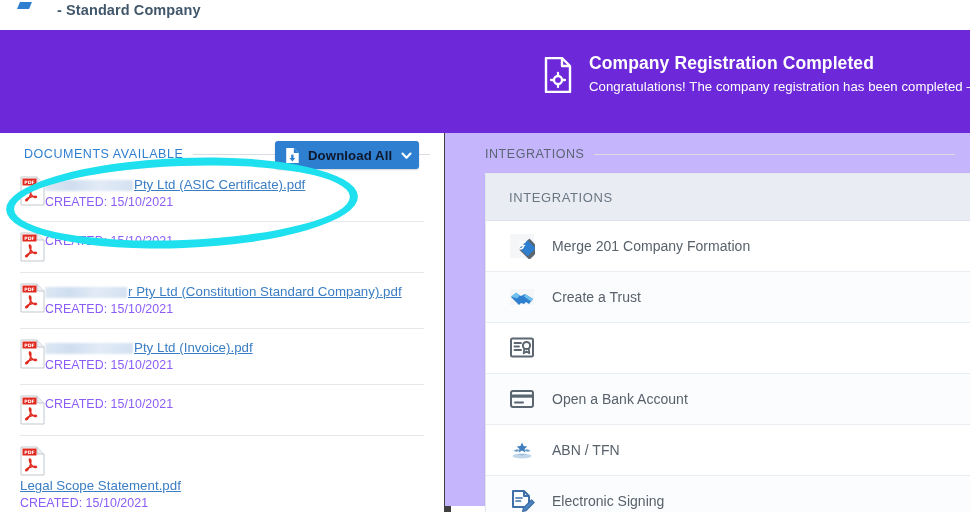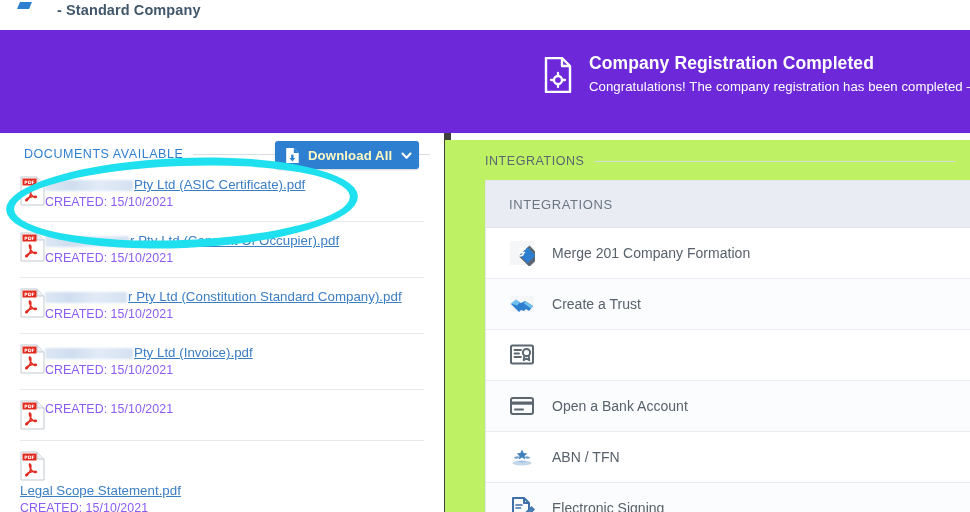--- a/index.html
+++ b/index.html
@@ -72,21 +72,21 @@
 
   .dl-btn{
     position:absolute;left:275px;top:141px;width:144px;height:28px;
     background:#2f7fd0;border:none;border-radius:3px;
     display:flex;align-items:center;gap:8px;padding:0 10px;
     box-sizing:border-box;cursor:pointer;z-index:6;
     box-shadow:0 1px 2px rgba(0,0,0,.18);
   }
   .dl-btn .dl-icon{width:15px;height:17px;flex:0 0 auto;}
   .dl-btn .dl-label{
-    color:#fef9c3;font-size:13.2px;font-weight:bold;
+    color:#0f172a;font-size:13.2px;font-weight:bold;
     letter-spacing:.1px;white-space:nowrap;
   }
   .dl-btn .dl-caret{width:13px;height:13px;margin-left:auto;flex:0 0 auto;}
 
   .doc-list{
     position:absolute;left:20px;top:33px;width:404px;
   }
   .doc-row{
     display:flex;align-items:flex-start;
     padding:9px 0 10px 0;
@@ -106,22 +106,22 @@
     background:linear-gradient(95deg,#dde7f3 0%,#cfdef0 30%,#e2ebf6 62%,#d4e1f1 100%);
     filter:blur(1.1px);border-radius:1px;margin-right:1px;
   }
   .doc-created{
     font-size:12.4px;color:#8b5cf6;line-height:17px;margin-top:1px;
     letter-spacing:.05px;
   }
 
   
   .intg-panel{
-    position:absolute;left:445px;top:7px;width:525px;height:373px;
-    background:#bef264;
+    position:absolute;left:445px;top:0;width:525px;height:373px;
+    background:#c4b5fd;
   }
   .intg-head{left:40px;top:14px;width:470px;}
   .intg-head .lbl{color:#5a6673;font-weight:normal;}
   .intg-head .rule{flex:1;}
 
   .intg-card{
     position:absolute;left:40px;top:40px;width:520px;
     background:#ffffff;
     border:1px solid #e3e7ec;border-right:none;
     box-shadow:0 1px 2px rgba(40,60,90,.05);
@@ -217,21 +217,20 @@
         </div>
         <div class="doc-row">
           <span class="pdf-icon"><svg viewBox="0 0 25 30" width="25" height="30">
               <path d="M1 1 h16 l7 7 v21 h-23 z" fill="#ffffff" stroke="#c3c9cf" stroke-width="1"></path>
               <path d="M17 1 v7 h7" fill="#eef1f4" stroke="#c3c9cf" stroke-width="1"></path>
               <rect x="2.5" y="2.5" width="14" height="7" fill="#e02b20"></rect>
               <text x="9.5" y="8.1" font-family="DejaVu Sans, sans-serif" font-size="4.6" font-weight="bold" fill="#ffffff" text-anchor="middle">PDF</text>
               <path d="M9.5 13 c2 0 1.6 4 0.4 7 c-1.2 3 -3.2 5.2 -4 4.6 c-0.8 -0.7 1.3 -2.3 4.3 -3.3 c3 -1 6 -1.3 6.3 -0.4 c0.3 0.9 -2.6 0.9 -4.4 -1.2 c-1.8 -2.1 -2.9 -5.2 -2.6 -6.7 z" fill="none" stroke="#e02b20" stroke-width="1.5" stroke-linejoin="round"></path>
             </svg></span>
           <div class="doc-meta">
-            <a class="doc-name"><span class="redact" style="width: 84px;"></span><span>r Pty Ltd (Consent Of Occupier).pdf</span></a>
             <div class="doc-created">CREATED: 15/10/2021</div>
           </div>
         </div>
         <div class="doc-row">
           <span class="pdf-icon"><svg viewBox="0 0 25 30" width="25" height="30">
               <path d="M1 1 h16 l7 7 v21 h-23 z" fill="#ffffff" stroke="#c3c9cf" stroke-width="1"></path>
               <path d="M17 1 v7 h7" fill="#eef1f4" stroke="#c3c9cf" stroke-width="1"></path>
               <rect x="2.5" y="2.5" width="14" height="7" fill="#e02b20"></rect>
               <text x="9.5" y="8.1" font-family="DejaVu Sans, sans-serif" font-size="4.6" font-weight="bold" fill="#ffffff" text-anchor="middle">PDF</text>
               <path d="M9.5 13 c2 0 1.6 4 0.4 7 c-1.2 3 -3.2 5.2 -4 4.6 c-0.8 -0.7 1.3 -2.3 4.3 -3.3 c3 -1 6 -1.3 6.3 -0.4 c0.3 0.9 -2.6 0.9 -4.4 -1.2 c-1.8 -2.1 -2.9 -5.2 -2.6 -6.7 z" fill="none" stroke="#e02b20" stroke-width="1.5" stroke-linejoin="round"></path>

